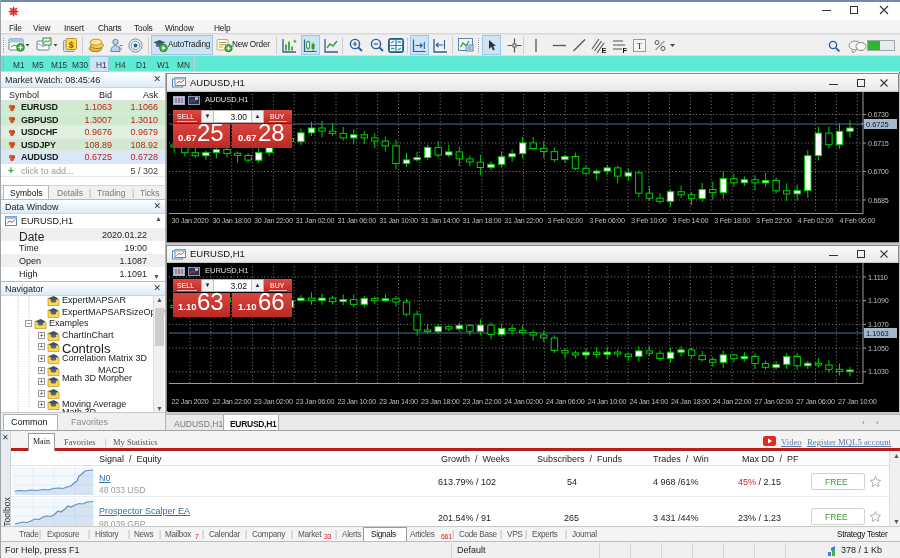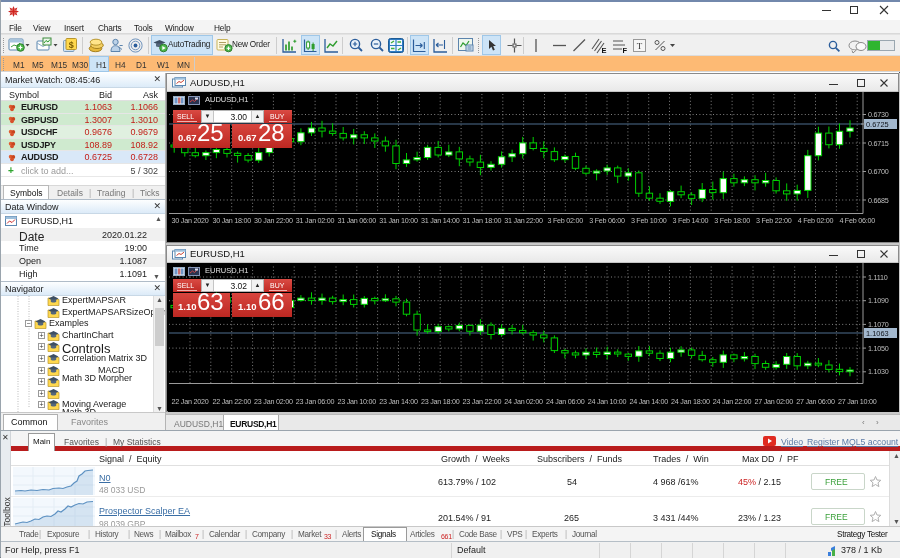--- a/index.html
+++ b/index.html
@@ -202,21 +202,21 @@
         <ellipse cx="8" cy="6.5" rx="6" ry="4.5" fill="#f2f2f2" stroke="#8a8a8a"></ellipse>
         <path d="M5 11.5 l1 2.5 l3 -2.7" fill="#f2f2f2" stroke="#8a8a8a"></path>
         <ellipse cx="14" cy="7.5" rx="5" ry="4" fill="#fafafa" stroke="#8a8a8a"></ellipse>
       </svg>
   <div class="abs" style="left:866px;top:5px;width:28px;height:11px;border:1px solid #9aa7b0;background:#e8eaec;">
         <div style="width:12px;height:9px;background:#2fb52f;"></div>
       </div>
 
 </div>
 
-<div class="abs" style="left:0;top:55px;width:900px;height:17px;background:#fdba74;border-top:1px solid #dcdcdc;border-bottom:1px solid #d5d5d5;font-size:8.3px;color:#333;">
+<div class="abs" style="left:0;top:55px;width:900px;height:17px;background:#5eead4;border-top:1px solid #dcdcdc;border-bottom:1px solid #d5d5d5;font-size:8.3px;color:#333;">
   <div class="abs" style="left:2px;top:2px;width:1px;height:13px;border-left:1px dotted #999;"></div>
   <span class="abs" style="left:12px;top:4px;">M1</span>
   <span class="abs" style="left:31px;top:4px;">M5</span>
   <span class="abs" style="left:50px;top:4px;">M15</span>
   <span class="abs" style="left:71px;top:4px;">M30</span>
   <div class="abs" style="left:88px;top:0px;width:20px;height:16px;background:#cde4f7;border:1px solid #9fc7e8;"></div>
   <span class="abs" style="left:95px;top:4px;">H1</span>
   <span class="abs" style="left:114px;top:4px;">H4</span>
   <span class="abs" style="left:135px;top:4px;">D1</span>
   <span class="abs" style="left:156px;top:4px;">W1</span>
@@ -951,21 +951,21 @@
   </div>
 </div>
 
 <div class="abs" style="left:0;top:430px;width:900px;height:111px;background:#fff;border-top:1px solid #9aa4ad;">
 
   <div class="abs" style="left:0;top:0;width:10px;height:111px;background:#e8ecf0;border-right:1px solid #d0d4d8;">
     <span style="position:absolute;left:1px;top:2px;font-size:8px;color:#333;">✕</span>
     <span style="position:absolute;left:-14px;top:76px;font-size:8.5px;color:#333;transform:rotate(-90deg);transform-origin:center;display:block;width:40px;text-align:center;">Toolbox</span>
   </div>
 
-  <div class="abs" style="left:10px;top:0;width:890px;height:20px;background:#f4f4f4;border-bottom:5px solid #b91c1c;">
+  <div class="abs" style="left:10px;top:0;width:890px;height:20px;background:#f4f4f4;border-bottom:3px solid #b91c1c;font-family:Liberation Serif, serif;">
     <div style="position:absolute;left:17px;top:2px;width:27px;height:18px;background:#fff;border:1px solid #9a9a9a;border-bottom:none;"></div>
     <span style="position:absolute;left:22px;top:6px;font-size:8px;color:#111;">Main</span>
     <span style="position:absolute;left:53px;top:6px;font-size:8.5px;color:#555;">Favorites</span>
     <span style="position:absolute;left:94px;top:6px;font-size:8.5px;color:#999;">|</span>
     <span style="position:absolute;left:102px;top:6px;font-size:8.5px;color:#555;">My Statistics</span>
     <svg style="position:absolute;left:752px;top:5px;" width="13" height="10" viewBox="0 0 13 10">
           <rect width="13" height="10" rx="2" fill="#e02b20"></rect>
           <path d="M5 2.5 l4 2.5 l-4 2.5 z" fill="#fff"></path>
         </svg>
     <span style="position:absolute;left:770px;top:6px;font-size:8.7px;color:#5b7aa6;text-decoration:underline;white-space:nowrap;">Video</span>

